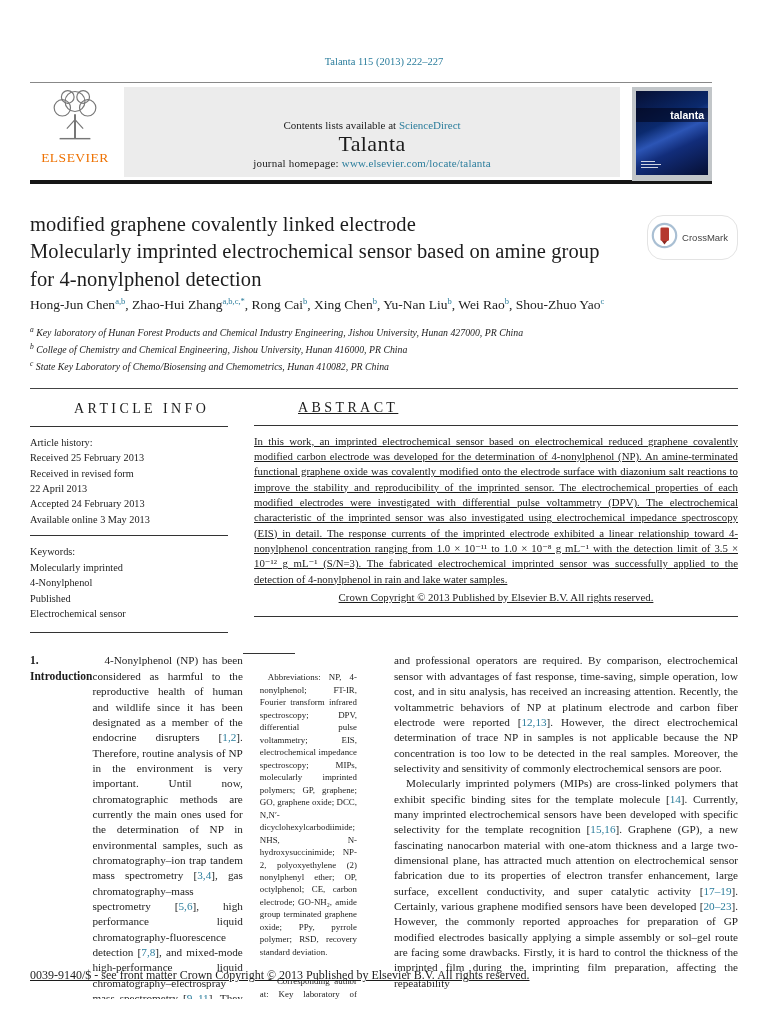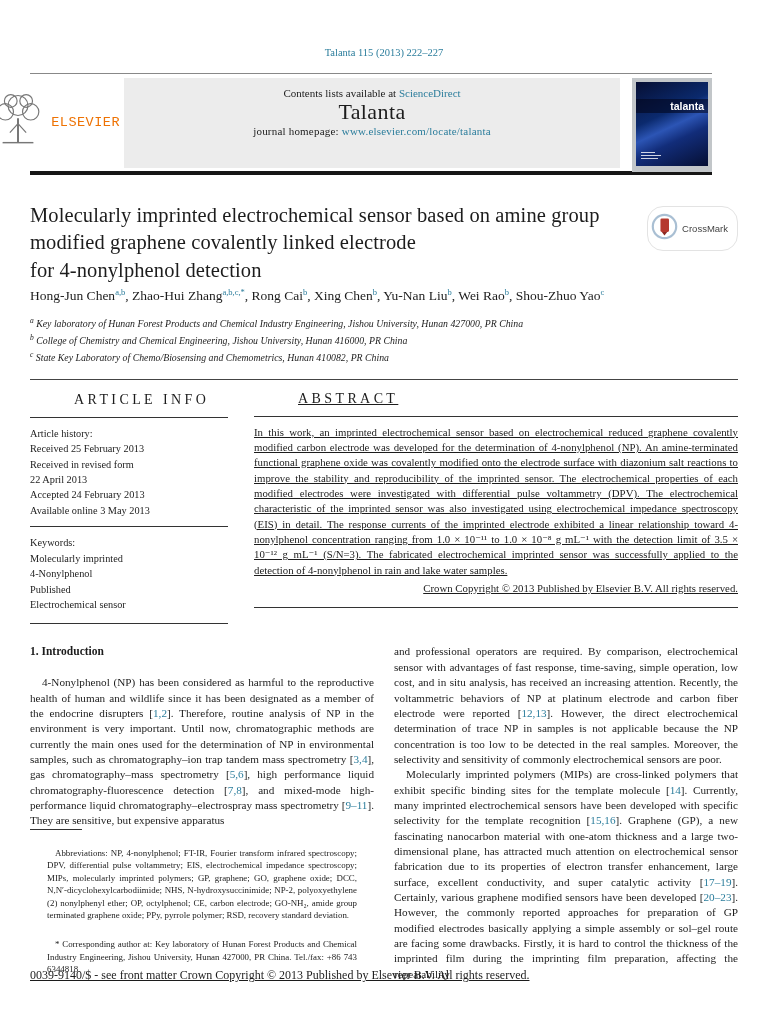--- a/index.html
+++ b/index.html
@@ -7,31 +7,31 @@
     --elsevier:#ee7203;
     --ink:#1c1c1c;
     --rule:#444;
     --panel:#ececec;
   }
   *{box-sizing:border-box;}
   html,body{margin:0;padding:0;background:#fff;}
   .page{
     width:768px;height:1024px;position:relative;background:#fff;
     font-family:"Liberation Serif","DejaVu Serif",serif;color:var(--ink);
-    padding:7px 30px;overflow:hidden;
+    padding:16px 30px;overflow:hidden;
   }
   
   .journal-ref{padding-top:40px;text-align:center;font-size:10.5px;color:var(--accent);}
   
   .header-wrap{margin-top:15px;}
   .header-topline{width:682px;border-top:1px solid #888;}
   .header-row{display:flex;align-items:stretch;padding-top:4px;height:94px;}
-  .elsevier-logo{width:90px;flex:none;display:flex;flex-direction:row;align-items:center;justify-content:flex-end;padding-bottom:2px;font-family:Liberation Mono, monospace;}
+  .elsevier-logo{width:90px;flex:none;display:flex;flex-direction:column;align-items:center;justify-content:flex-start;padding-bottom:2px;}
   .elsevier-logo .wordmark{color:var(--elsevier);font-size:13.5px;letter-spacing:.5px;margin-top:1px;}
-  .header-center{flex:1;background:var(--panel);margin:0 12px 0 4px;display:flex;flex-direction:column;justify-content:flex-start;text-align:center;padding:9px 6px 8px;}
+  .header-center{flex:1;background:var(--panel);margin:0 12px 0 4px;display:flex;flex-direction:column;justify-content:flex-end;text-align:center;padding:9px 6px 8px;}
   .contents-line{font-size:11px;}
   .journal-title{font-size:22px;letter-spacing:.4px;}
   .homepage-line{font-size:11px;letter-spacing:.2px;}
   .teal{color:var(--accent);text-decoration:none;cursor:pointer;}
   .cover{width:80px;flex:none;margin-right:26px;background:#c2c6c9;padding:4px 4px 6px;align-self:flex-start;height:94px;}
   .cover-inner{width:100%;height:100%;background:linear-gradient(155deg,#060f33 0%,#0b2a6e 38%,#2c55b5 52%,#122d7a 66%,#060f33 100%);position:relative;overflow:hidden;}
   .cover-brand{position:absolute;top:17px;left:0;right:0;background:rgba(2,4,24,.55);color:#fff;font-family:"Liberation Sans",sans-serif;font-weight:bold;font-size:10.5px;text-align:right;padding:1px 4px;}
   .cover-lines{position:absolute;bottom:7px;left:5px;}
   .cover-lines i{display:block;height:1px;background:rgba(255,255,255,.8);margin-top:2px;}
   .cover-lines i:nth-child(1){width:14px;} .cover-lines i:nth-child(2){width:20px;} .cover-lines i:nth-child(3){width:17px;}
@@ -50,25 +50,25 @@
   
   .meta-cols{display:flex;gap:26px;margin-top:9px;}
   .info-col{width:198px;flex:none;font-size:10.3px;line-height:1.5;}
   .abs-col{flex:1;font-size:10.8px;line-height:1.42;text-decoration:underline;}
   .col-heading{font-size:14px;letter-spacing:3.4px;font-weight:400;margin-left:44px;}
   .head-rule{border-top:1px solid #333;margin:7px 0 8px;}
   .mid-rule{border-top:1px solid #333;margin:8px 0;}
   .end-rule{border-top:1px solid #333;margin-top:11px;}
   .ital{}
   .abs-text{text-align:justify;margin:0;}
-  .abs-copyright{text-align:right;margin-top:3px;}
+  .abs-copyright{text-align:center;margin-top:3px;}
   
   .body-cols{display:flex;gap:20px;margin-top:20px;height:346px;}
   .bcol{flex:1;font-size:11.2px;line-height:1.37;text-align:justify;overflow:hidden;}
-  .left-bcol{display:flex;flex-direction:column;}
+  .left-bcol{display:flex;flex-direction:row;}
   .section-heading{font-size:11.5px;font-weight:bold;margin:0 0 15px;text-align:left;}
   .body-par{margin:0;}
   .indent{text-indent:12px;}
   .ref{color:var(--accent);}
   
   .footnote{margin-top:auto;font-size:8.9px;line-height:1.4;text-align:justify;}
   .footnote-rule{width:52px;border-top:1px solid #333;margin-bottom:5px;}
   .footnote p{margin:17px;}
   .fn-indent{text-indent:8px;}
   .email-line{text-indent:14px;}
@@ -114,22 +114,22 @@
               <i></i>
             </div>
         </div>
       </div>
     </div>
     <div class="header-bar"></div>
   </div>
 
   <div class="title-row">
     <h1 class="paper-title" style="margin:0;">
+      <div>modified graphene covalently linked electrode</div>
       <div>Molecularly imprinted electrochemical sensor based on amine group</div>
-      <div>modified graphene covalently linked electrode</div>
       <div>for 4-nonylphenol detection</div>
     </h1>
     <div class="crossmark">
       <span>
         <svg width="27" height="27" viewBox="0 0 30 30">
           <circle cx="15" cy="15" r="13" fill="#fff" stroke="#a9bfd3" stroke-width="2.4"></circle>
           <rect x="10.5" y="6" width="9.5" height="15" rx="1.5" fill="#b5382e"></rect>
           <path d="M12 21 l6 0 -3 4 z" fill="#8c2a23"></path>
         </svg>
       </span>

